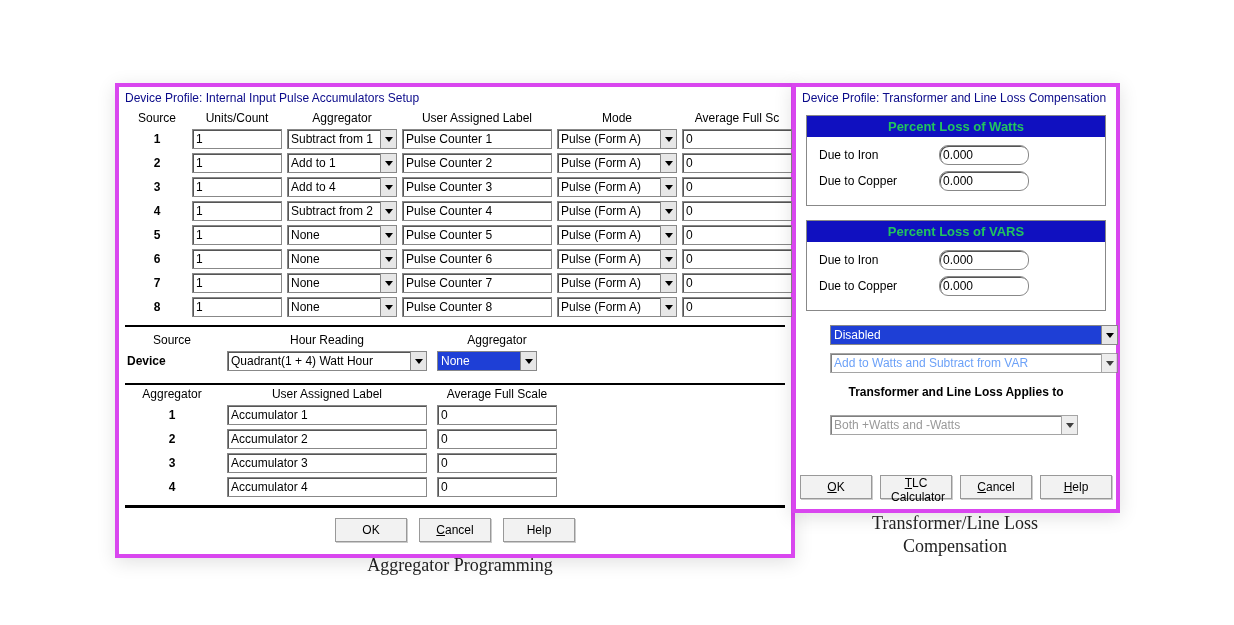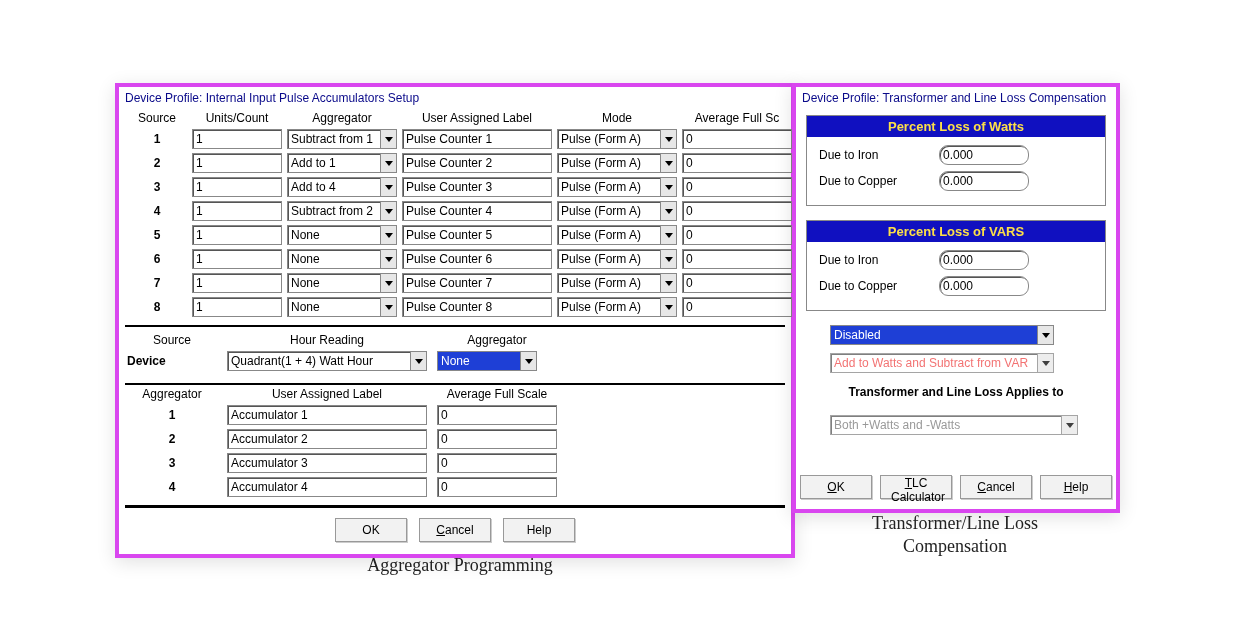--- a/index.html
+++ b/index.html
@@ -145,37 +145,37 @@
   .btn .u { text-decoration: underline; }
 
   
   .tlc-body { padding: 6px 10px 10px 10px; }
   .group {
     border: 1px solid #888;
     margin-bottom: 14px;
   }
   .group-title {
     background: #1010c0;
-    color: #fde047;
+    color: #22c55e;
     font-weight: bold;
     text-align: center;
     padding: 3px 0;
     font-size: 13px;
   }
   .group-body { padding: 8px 12px; }
   .kv {
     display: grid;
     grid-template-columns: 110px 1fr;
     align-items: center;
     margin-bottom: 6px;
     gap: 10px;
   }
   .kv .input { width: 90px; border-radius: 9px; }
   .tlc-selects { margin-left: 24px; margin-bottom: 6px; }
-  .tlc-selects .select-wrap { margin-bottom: 8px; width: 224px; }
+  .tlc-selects .select-wrap { margin-bottom: 8px; width: 288px; }
   .select-wrap.disabled {
     opacity: 0.75;
     cursor: default;
   }
   .applies-label {
     font-weight: bold;
     text-align: center;
     margin: 12px 0 4px 0;
   }
   .applies-wrap { margin-left: 24px; margin-top: 16px; }
@@ -420,21 +420,21 @@
         </div>
       </div>
     </div>
 
     <div class="tlc-selects">
       <div class="select-wrap selected">
         <div class="val">Disabled</div>
         <div class="arrow"></div>
       </div>
       <div class="select-wrap disabled">
-        <div class="val" style="color:#ef4444">Add to Watts and Subtract from VAR</div>
+        <div class="val" style="color:#3b82f6">Add to Watts and Subtract from VAR</div>
         <div class="arrow"></div>
       </div>
     </div>
 
     <div class="applies-label">Transformer and Line Loss Applies to</div>
     <div class="applies-wrap">
       <div class="select-wrap disabled">
         <div class="val" style="color:#777">Both +Watts and -Watts</div>
         <div class="arrow"></div>
       </div>

